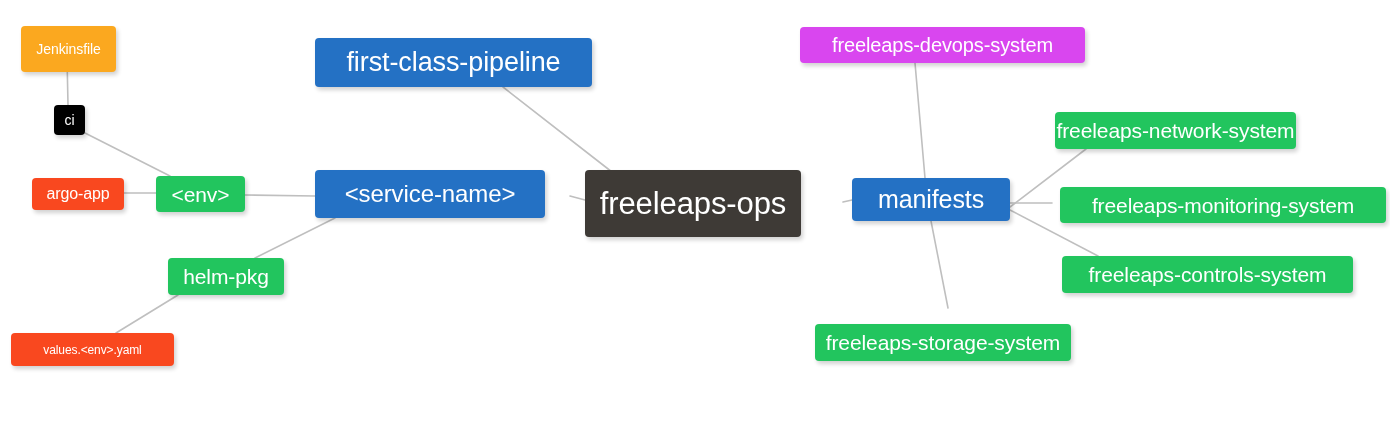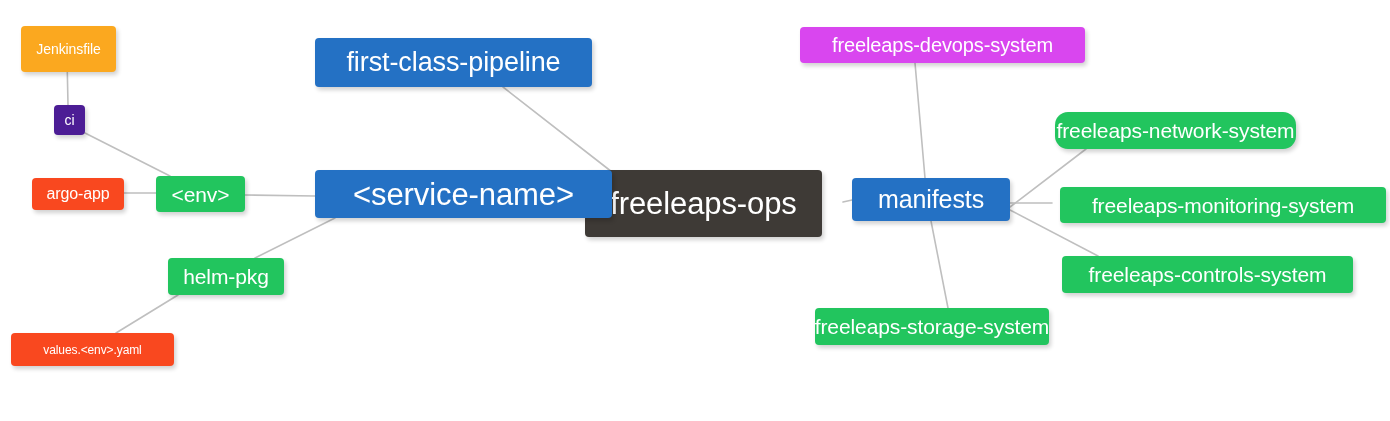--- a/index.html
+++ b/index.html
@@ -51,59 +51,59 @@
       <line x1="156" y1="193" x2="124" y2="193" stroke="#BFBFBF" stroke-width="1.6" stroke-linecap="round"></line>
       <line x1="68" y1="105" x2="67" y2="57" stroke="#BFBFBF" stroke-width="1.6" stroke-linecap="round"></line>
       <line x1="178" y1="295" x2="116" y2="333" stroke="#BFBFBF" stroke-width="1.6" stroke-linecap="round"></line>
       <line x1="925" y1="178" x2="915" y2="63" stroke="#BFBFBF" stroke-width="1.6" stroke-linecap="round"></line>
       <line x1="1010" y1="207" x2="1086" y2="149" stroke="#BFBFBF" stroke-width="1.6" stroke-linecap="round"></line>
       <line x1="1010" y1="203" x2="1052" y2="203" stroke="#BFBFBF" stroke-width="1.6" stroke-linecap="round"></line>
       <line x1="1010" y1="210" x2="1098" y2="256" stroke="#BFBFBF" stroke-width="1.6" stroke-linecap="round"></line>
       <line x1="931" y1="221" x2="948" y2="308" stroke="#BFBFBF" stroke-width="1.6" stroke-linecap="round"></line>
     </svg>
   <div id="node-layer">
-      <div class="node" style="left: 585px; top: 170px; width: 237px; height: 67px; background: rgb(62, 58, 54); font-size: 31px;">
+      <div class="node" style="left: 585px; top: 170px; width: 216px; height: 67px; background: rgb(62, 58, 54); font-size: 31px;">
         <span>freeleaps-ops</span>
       </div>
-      <div class="node" style="left: 315px; top: 170px; width: 297px; height: 48px; background: rgb(36, 113, 196); font-size: 31px;">
+      <div class="node" style="left: 315px; top: 170px; width: 230px; height: 48px; background: rgb(36, 113, 196); font-size: 24px;">
         <span>&lt;service-name&gt;</span>
       </div>
       <div class="node" style="left: 315px; top: 38px; width: 277px; height: 49px; background: rgb(36, 113, 196); font-size: 27px;">
         <span>first-class-pipeline</span>
       </div>
       <div class="node" style="left: 852px; top: 178px; width: 158px; height: 43px; background: rgb(36, 113, 196); font-size: 25px;">
         <span>manifests</span>
       </div>
       <div class="node" style="left: 156px; top: 176px; width: 89px; height: 36px; background: rgb(34, 197, 94); font-size: 21px;">
         <span>&lt;env&gt;</span>
       </div>
       <div class="node" style="left: 148px; top: 258px; width: 116px; height: 37px; background: rgb(34, 197, 94); font-size: 21px; margin-left: 20px;">
         <span>helm-pkg</span>
       </div>
-      <div class="node" style="left: 54px; top: 105px; width: 31px; height: 30px; background: #4c1d95; font-size: 14px;">
+      <div class="node" style="left: 54px; top: 105px; width: 31px; height: 30px; background: #000000; font-size: 14px;">
         <span>ci</span>
       </div>
       <div class="node" style="left: 21px; top: 26px; width: 95px; height: 46px; background: rgb(251, 168, 31); font-size: 14px;">
         <span>Jenkinsfile</span>
       </div>
       <div class="node" style="left: 32px; top: 178px; width: 92px; height: 32px; background: rgb(249, 72, 31); font-size: 16px;">
         <span>argo-app</span>
       </div>
       <div class="node" style="left: 11px; top: 333px; width: 163px; height: 33px; background: rgb(249, 72, 31); font-size: 12px;">
         <span>values.&lt;env&gt;.yaml</span>
       </div>
       <div class="node" style="left: 800px; top: 27px; width: 285px; height: 36px; background: #d946ef; font-size: 20px;">
         <span>freeleaps-devops-system</span>
       </div>
-      <div class="node" style="left: 1055px; top: 112px; width: 241px; height: 37px; background: rgb(34, 197, 94); font-size: 21px; border-radius: 13px;">
+      <div class="node" style="left: 1055px; top: 112px; width: 241px; height: 37px; background: rgb(34, 197, 94); font-size: 21px;">
         <span>freeleaps-network-system</span>
       </div>
       <div class="node" style="left: 1052px; top: 187px; width: 326px; height: 36px; background: rgb(34, 197, 94); font-size: 21px; margin-left: 8px;">
         <span>freeleaps-monitoring-system</span>
       </div>
       <div class="node" style="left: 1062px; top: 256px; width: 291px; height: 37px; background: rgb(34, 197, 94); font-size: 21px;">
         <span>freeleaps-controls-system</span>
       </div>
-      <div class="node" style="left: 815px; top: 308px; width: 234px; height: 37px; background: rgb(34, 197, 94); font-size: 21px;">
+      <div class="node" style="left: 815px; top: 324px; width: 256px; height: 37px; background: rgb(34, 197, 94); font-size: 21px;">
         <span>freeleaps-storage-system</span>
       </div>
     </div>
 </div>
 
 </body></html>

